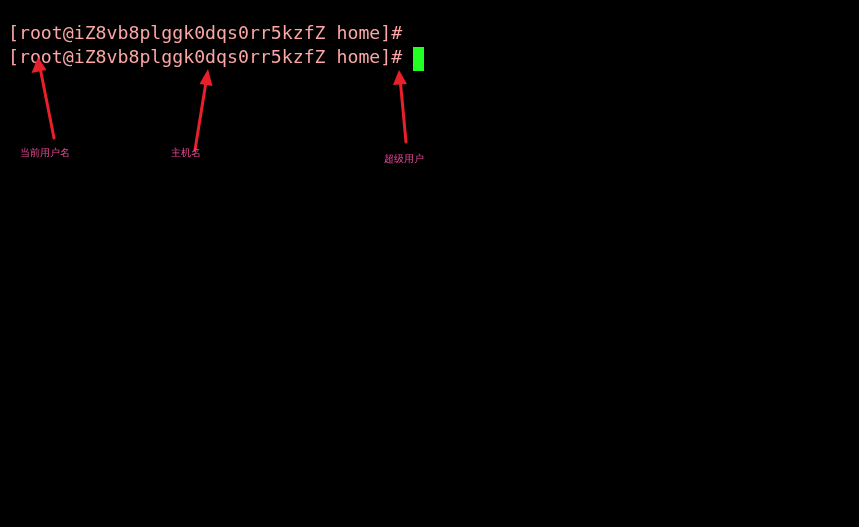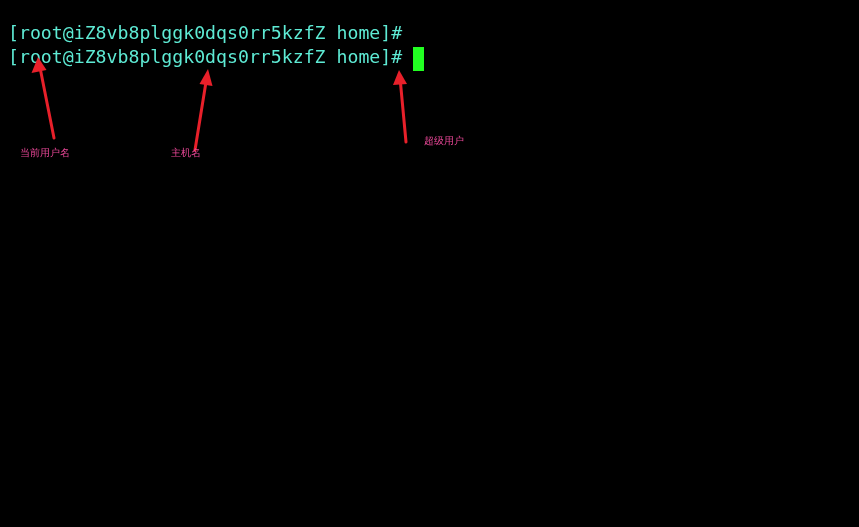--- a/index.html
+++ b/index.html
@@ -22,21 +22,21 @@
       height: 527px;
       background: #000000;
     }
     .term-line {
       position: absolute;
       left: 8px;
       height: 24px;
       line-height: 24px;
       font-family: "DejaVu Sans Mono", "Liberation Mono", monospace;
       font-size: 18.2px;
-      color: #5eead4;
+      color: #fca5a5;
       white-space: pre;
       letter-spacing: 0px;
     }
     .line-1 { top: 21px; }
     .line-2 { top: 45px; }
     .cursor {
       position: absolute;
       left: 413px;
       top: 47px;
       width: 11px;
@@ -46,21 +46,21 @@
     .annot-label {
       position: absolute;
       font-family: "DejaVu Sans", "Liberation Sans", sans-serif;
       font-size: 10px;
       color: #ec4899;
       white-space: nowrap;
       line-height: 16px;
     }
     .label-user { left: 20px; top: 145px; }
     .label-host { left: 171px; top: 145px; }
-    .label-super { left: 384px; top: 133px; margin-left: 40px; }
+    .label-super { left: 384px; top: 151px; }
     svg.arrows {
       position: absolute;
       left: 0;
       top: 0;
       width: 859px;
       height: 527px;
       pointer-events: none;
     }
   </style>
 </head>

